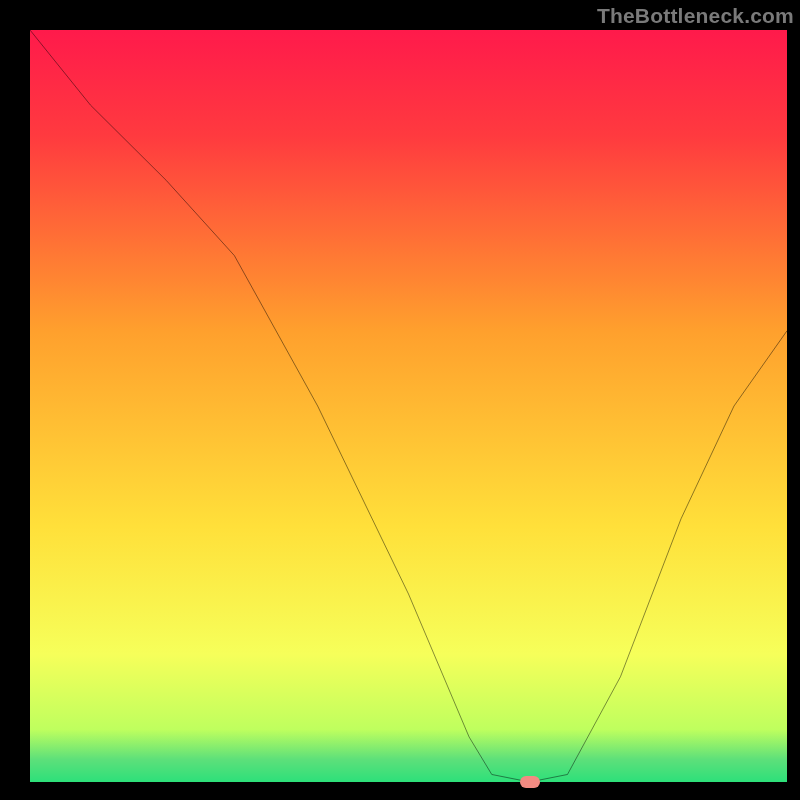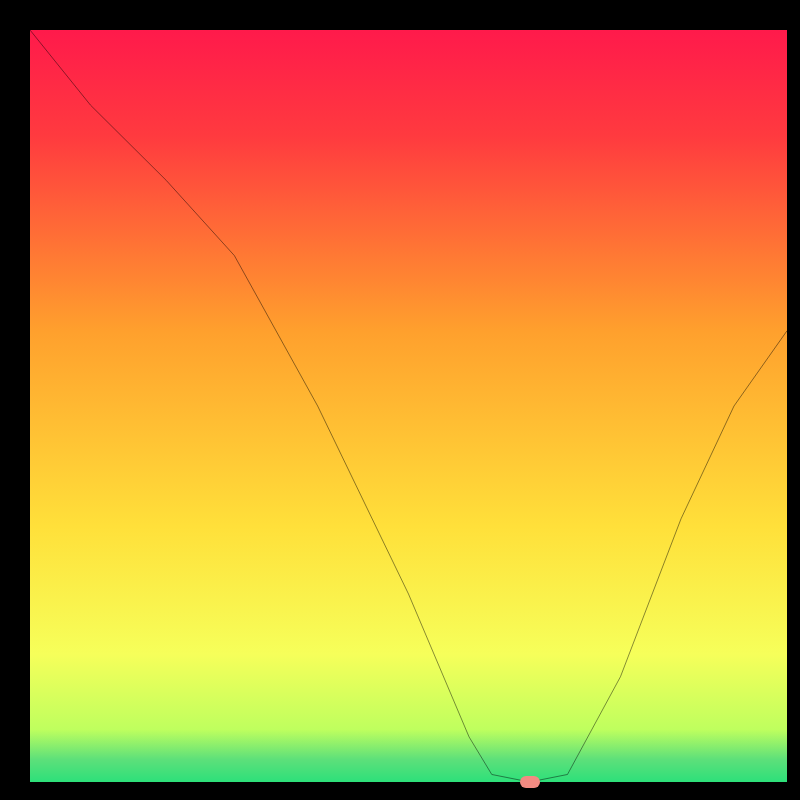--- a/index.html
+++ b/index.html
@@ -94,20 +94,21 @@
 </head>
 <body>
 
 <div class="container">
 
   <div class="black-top"></div>
   <div class="black-left"></div>
   <div class="black-right"></div>
   <div class="black-bottom"></div>
 
+  <div class="watermark">TheBottleneck.com</div>
 
   <div class="plot-area">
     <svg class="gradient-fill" viewBox="0 0 100 100" preserveAspectRatio="none">
       <defs>
         <linearGradient id="bg" x1="0" y1="0" x2="0" y2="1">
             <stop offset="0%" stop-color="#ff1a4b"></stop>
             <stop offset="14%" stop-color="#ff3a3f"></stop>
             <stop offset="40%" stop-color="#ffa02d"></stop>
             <stop offset="66%" stop-color="#ffe03a"></stop>
             <stop offset="83%" stop-color="#f6ff5a"></stop>

